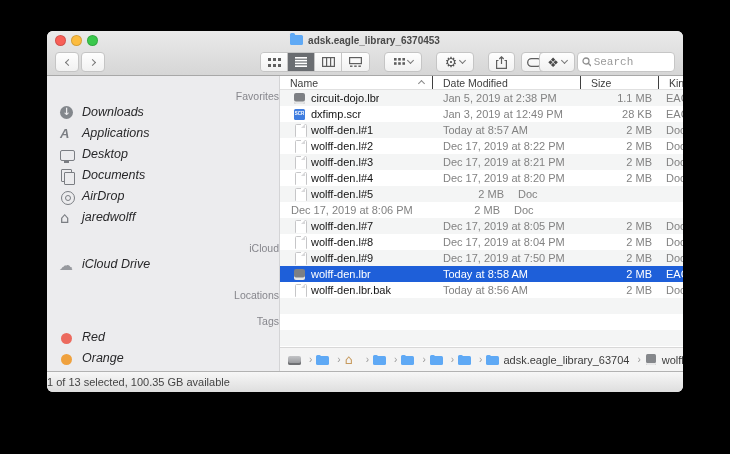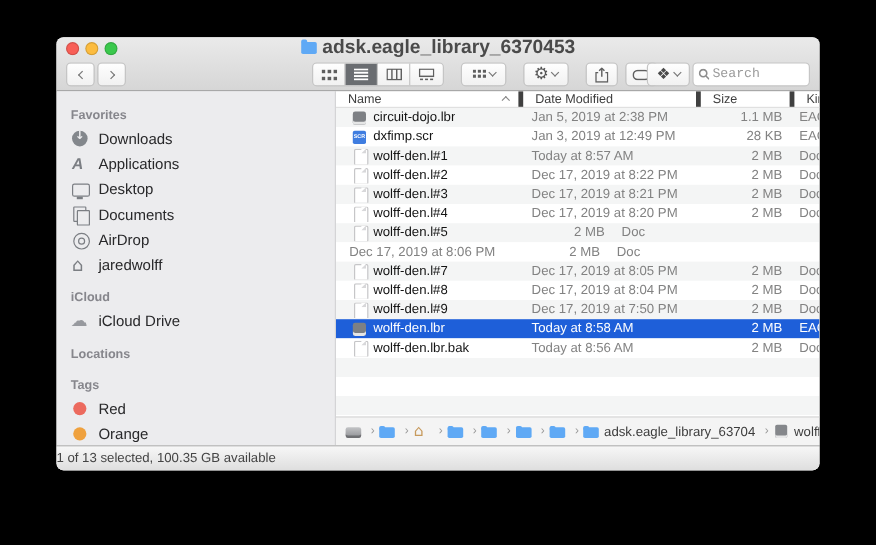--- a/index.html
+++ b/index.html
@@ -9,21 +9,21 @@
   .window{position:absolute;left:47px;top:31px;width:636px;height:361px;
     border-radius:6px;overflow:hidden;background:#fff;display:flex;flex-direction:column;}
   
   .chrome{height:45px;flex:none;background:linear-gradient(#eaeaea,#d6d6d6);
     border-bottom:1px solid #a8a8a8;position:relative;}
   .titlebar{height:18px;position:relative;}
   .traffic{position:absolute;left:8px;top:4px;display:flex;gap:5px;}
   .tl{width:11px;height:11px;border-radius:50%;border:0.5px solid rgba(0,0,0,.15);}
   .tl.red{background:#f85f57;} .tl.yel{background:#fcbc3f;} .tl.grn{background:#3ac84c;}
   .title{position:absolute;left:0;right:0;top:0;height:18px;display:flex;
-    align-items:center;justify-content:center;gap:5px;font-size:16px;color:#4a4a4a;font-weight:bold;}
+    align-items:center;justify-content:center;gap:5px;font-size:10px;color:#4a4a4a;font-weight:bold;}
   .folder-ic{width:13px;height:10px;background:var(--folder);border-radius:1.5px;position:relative;display:inline-block;flex:none;}
   .folder-ic::before{content:"";position:absolute;left:0;top:-2px;width:5px;height:3px;
     background:var(--folder);border-radius:1.5px 1.5px 0 0;}
   .toolbar{position:absolute;left:0;right:0;top:18px;height:27px;}
   .tbtn{position:absolute;top:3px;height:20px;border:1px solid #c5c5c5;border-radius:4px;
     background:linear-gradient(#fefefe,#f1f1f1);display:flex;align-items:center;justify-content:center;gap:3px;color:#5c5c5c;}
   .chev{width:5px;height:5px;border-right:1.4px solid #777;border-bottom:1.4px solid #777;
     transform:rotate(45deg);margin-top:-3px;display:inline-block;}
   .chev.left{transform:rotate(135deg);margin:0 0 0 2px;}
   .chev.right{transform:rotate(-45deg);margin:0 2px 0 0;}
@@ -36,23 +36,23 @@
   .dbx{font-family:"DejaVu Sans",sans-serif;font-size:13px;line-height:1;color:#4a4a4a;}
   .searchbox{position:absolute;top:3px;right:8px;width:98px;height:20px;border:1px solid #c6c6c6;
     border-radius:4px;background:#fff;display:flex;align-items:center;padding:0 4px;gap:3px;}
   .searchbox input{border:none;outline:none;width:100%;font-size:11px;color:#333;background:transparent;
     font-family:Liberation Mono, monospace;}
   .searchbox input::placeholder{color:#9a9a9a;}
   
   .main{flex:1;display:flex;overflow:hidden;min-height:0;}
   .sidebar{width:233px;flex:none;background:#ececee;border-right:1px solid #d4d4d6;
     padding-top:10px;overflow:hidden;}
-  .sb-title{font-size:10.5px;font-weight:bold;color:#86868c;padding:4px 0 3px 12px;}
+  .sb-title{font-size:10.5px;font-weight:normal;color:#86868c;padding:4px 0 3px 12px;text-align:right;}
   .sb-section{margin-bottom:7px;}
-  .sb-item{display:flex;align-items:center;height:21px;padding-left:12px;font-size:12.5px;color:#28282a;}
+  .sb-item{display:flex;height:21px;padding-left:12px;font-size:12.5px;color:#28282a;font-style:italic;}
   .sbicon{width:16px;height:16px;margin-right:7px;position:relative;flex:none;}
   .icn-downloads::before{content:"";position:absolute;left:1px;top:1px;width:13px;height:13px;
     border-radius:50%;background:#83878c;}
   .icn-downloads::after{content:"↓";position:absolute;left:0;top:0.5px;width:15px;text-align:center;
     color:#ececee;font-size:10px;font-weight:bold;font-family:"DejaVu Sans",sans-serif;}
   .icn-applications::before{content:"A";position:absolute;left:1px;top:0px;font-size:13px;
     font-weight:bold;color:var(--icongray);font-style:italic;}
   .icn-desktop::before{content:"";position:absolute;left:1px;top:3px;width:13px;height:9px;
     border:1.4px solid var(--icongray);border-radius:2px;}
   .icn-desktop::after{content:"";position:absolute;left:5px;bottom:0px;width:5px;height:1.6px;background:var(--icongray);}
@@ -68,21 +68,21 @@
     color:var(--icongray);font-family:"DejaVu Sans",sans-serif;}
   .icn-cloud::before{content:"☁";position:absolute;left:0px;top:0px;font-size:14px;
     color:#97999e;font-family:"DejaVu Sans",sans-serif;}
   .icn-dot::before{content:"";position:absolute;left:2px;top:2.5px;width:11px;height:11px;
     border-radius:50%;background:var(--dotc,#ccc);}
   
   .content{flex:1;display:flex;flex-direction:column;min-width:0;background:#fff;}
   .lheader{height:14px;flex:none;display:flex;border-bottom:1px solid #e0e0e0;background:#fff;
     font-size:10.5px;color:#3e3e3e;}
   .lheader .hc{display:flex;align-items:center;padding-left:10px;position:relative;}
-  .lheader .hc + .hc{border-left:4px solid #404040;}
+  .lheader .hc + .hc{border-left:1px solid #404040;}
   .h-name{width:152px;flex:none;} .h-date{width:148px;flex:none;}
   .h-size{width:78px;flex:none;} .h-kind{flex:1;overflow:hidden;white-space:nowrap;}
   .sort-caret{position:absolute;right:8px;top:5px;width:5px;height:5px;
     border-left:1.3px solid #888;border-top:1.3px solid #888;transform:rotate(45deg);}
   .rows{flex:none;}
   .frow{display:flex;height:16px;align-items:center;font-size:11px;background:#fff;}
   .frow:nth-child(odd){background:#f4f5f5;}
   .frow:nth-child(13){background:#fff;}
   .frow.selected{background:var(--sel);}
   .cell{white-space:nowrap;overflow:hidden;}

